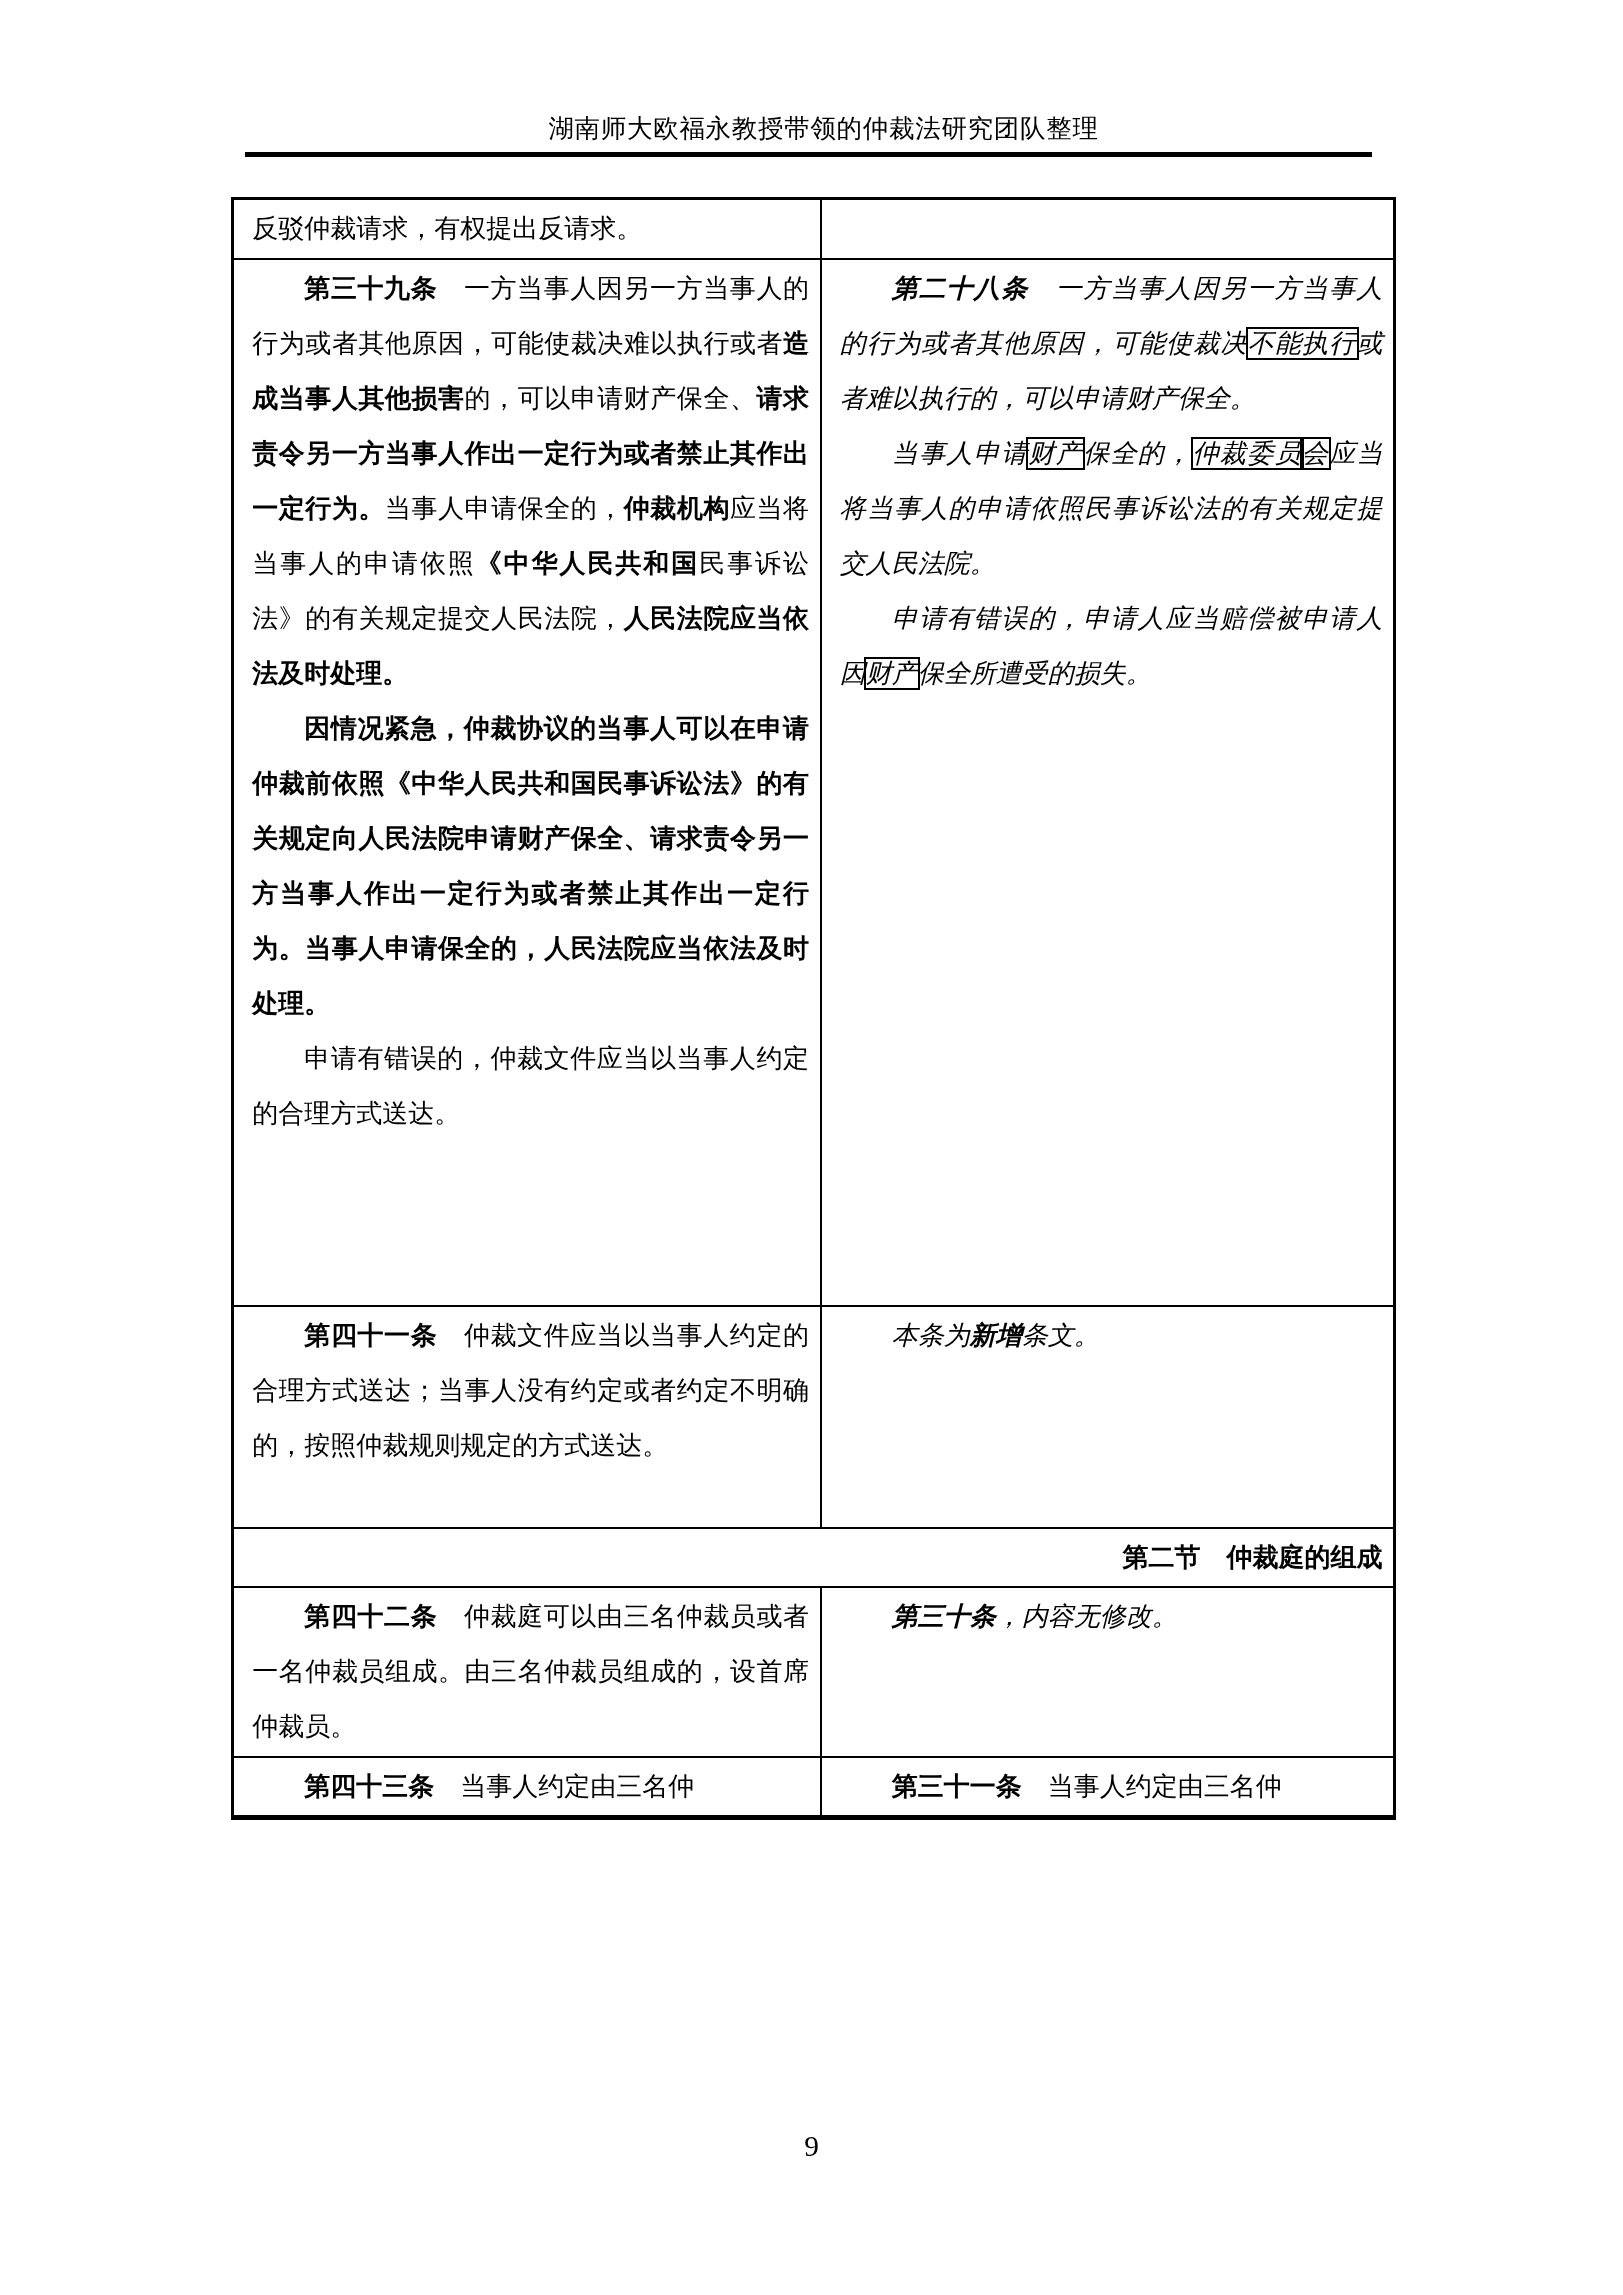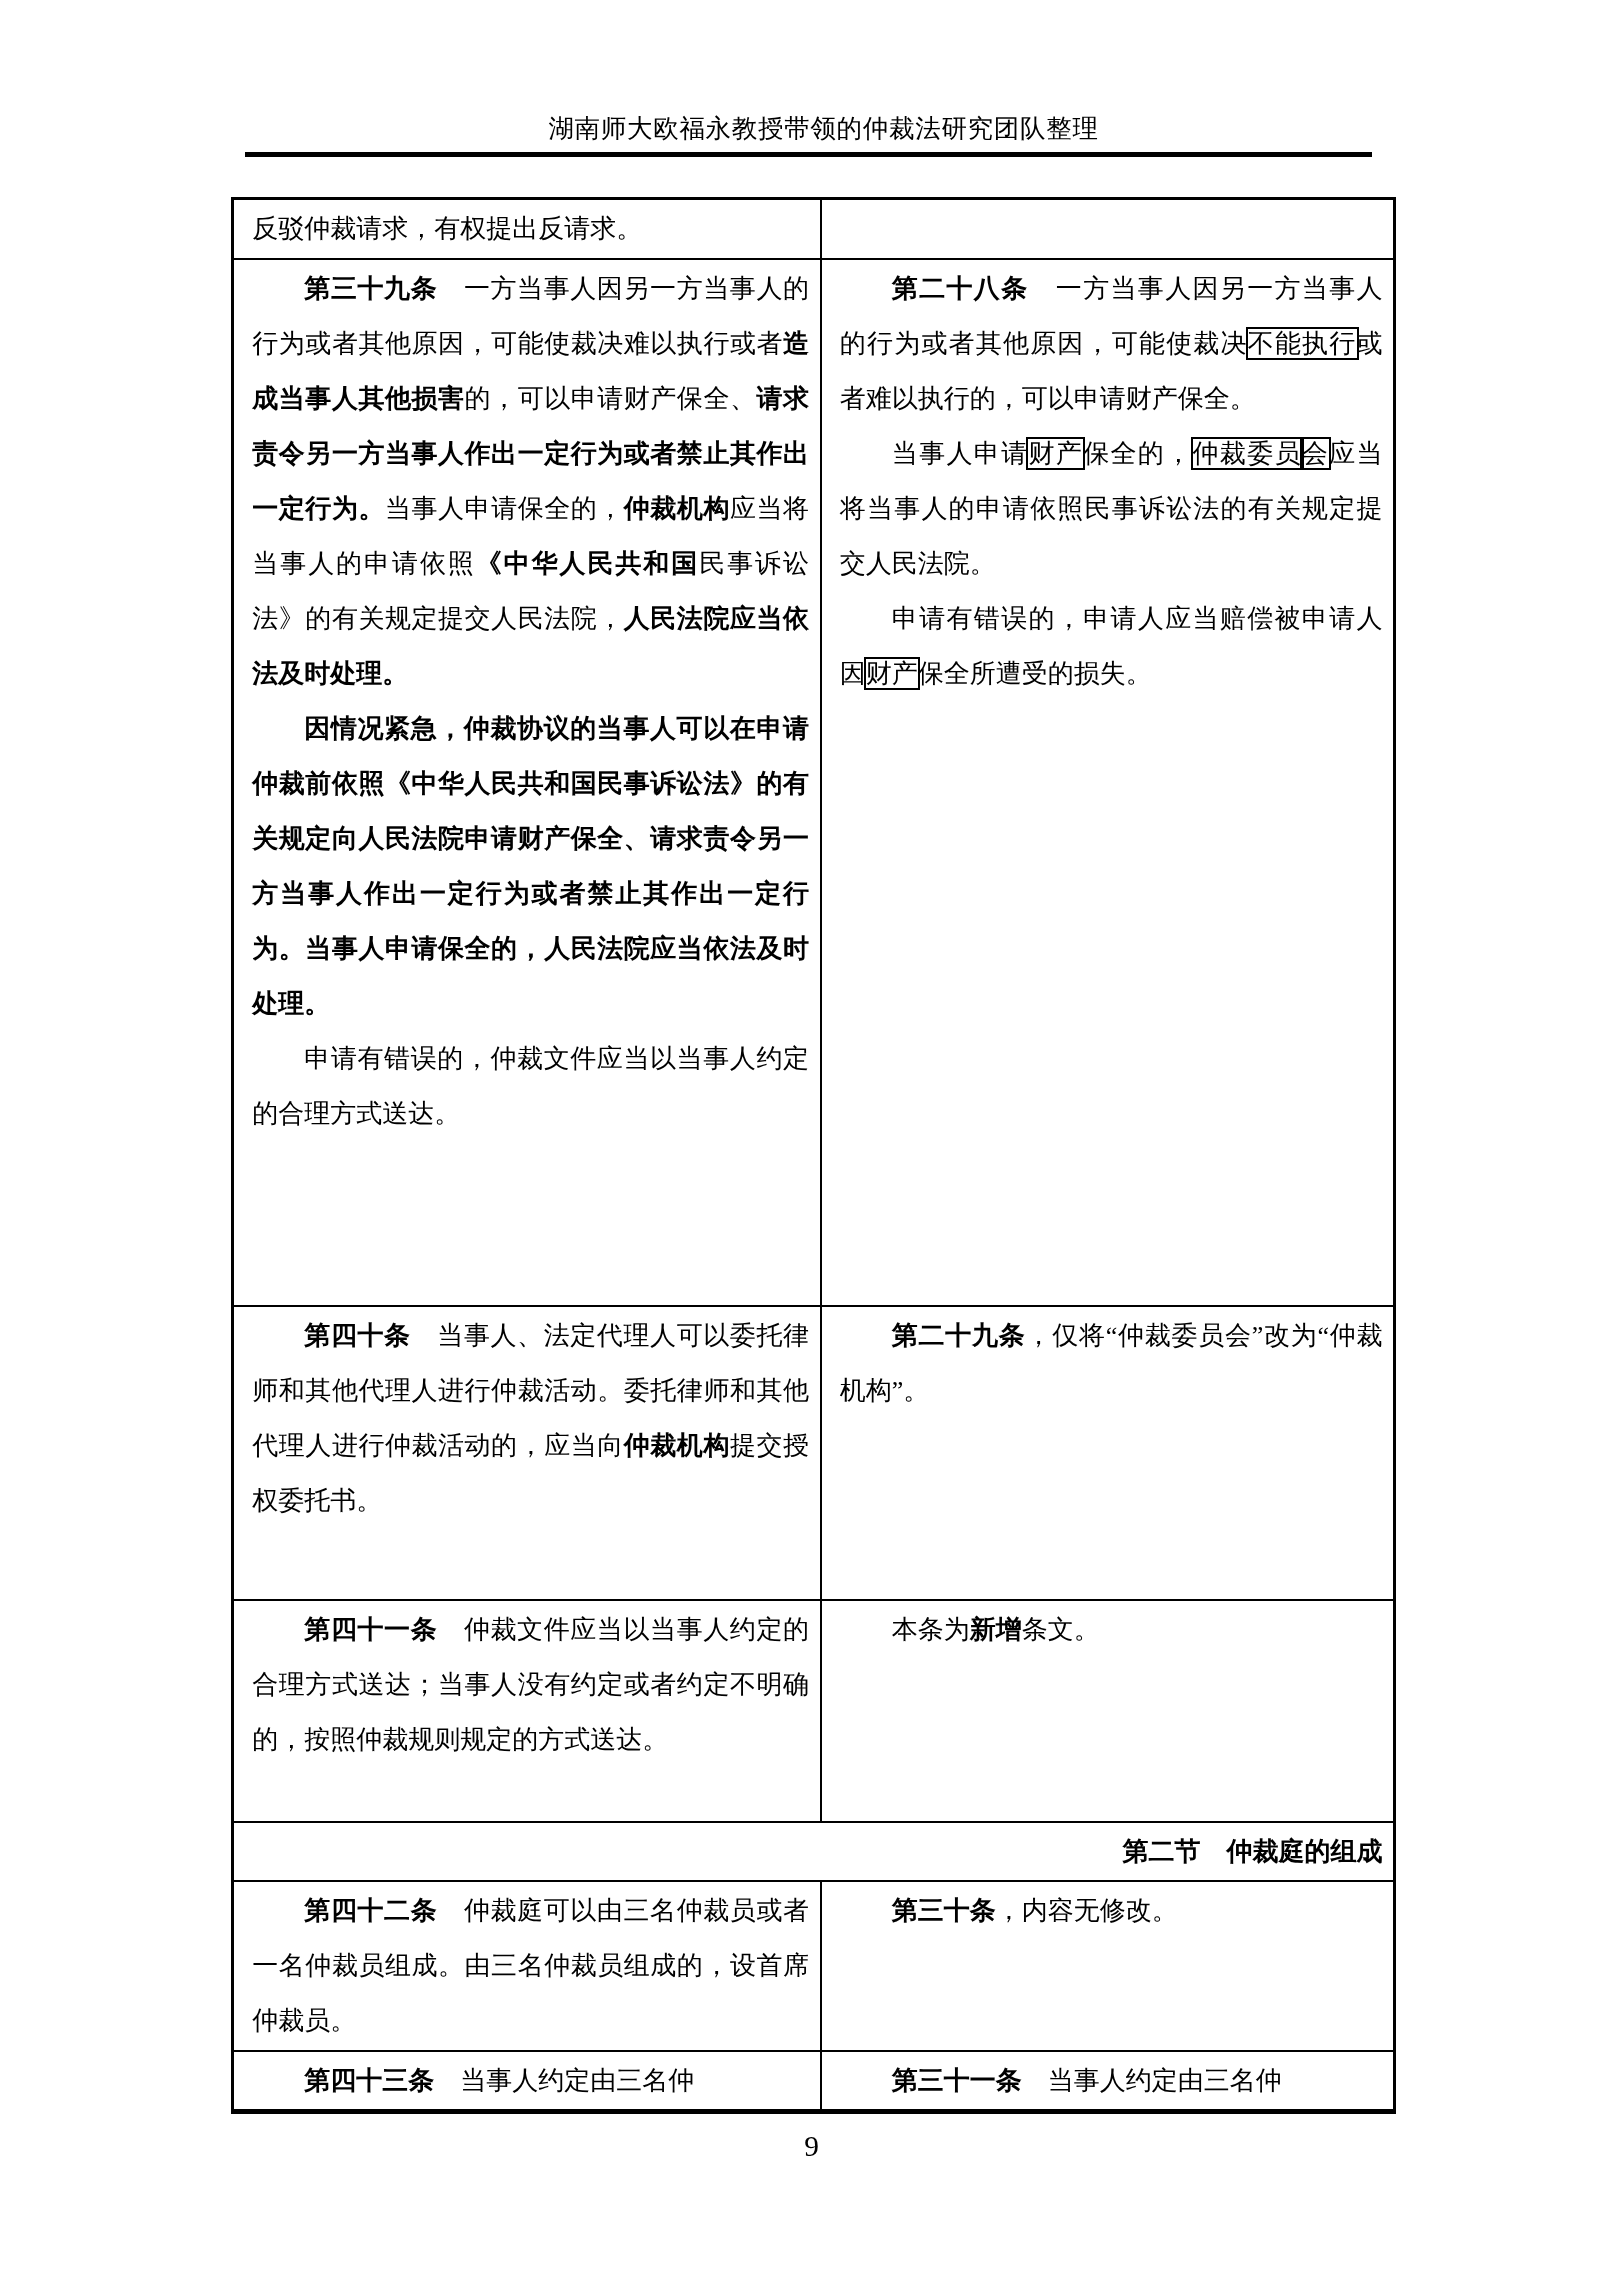--- a/index.html
+++ b/index.html
@@ -33,21 +33,21 @@
   table.cmp td{
     border:2.6px solid #000000;
     vertical-align:top;
     font-size:26px;
     line-height:55px;
     padding:1.3px 10.5px 1.3px 18.3px;
     overflow:hidden;
   }
   td.cell-left{width:588px;padding-right:11.8px;}
   td.cell-right{padding-left:10.5px;padding-right:5.2px;}
-  td.v-middle{vertical-align:middle;}
+  td.v-middle{vertical-align:middle;font-style:italic;}
   td.section-cell{
     text-align:right;
     font-weight:bold;
     padding:0;
   }
   p.para{
     margin:0;
     text-indent:2em;
     text-align:justify;
   }
@@ -88,28 +88,20 @@
             <p class="para"><span class="b">第三十九条</span><span>　一方当事人因另一方当事人的行为或者其他原因，可能使裁决难以执行或者</span><span class="b">造成当事人其他损害</span><span>的，可以申请财产保全、</span><span class="b">请求责令另一方当事人作出一定行为或者禁止其作出一定行为。</span><span>当事人申请保全的，</span><span class="b">仲裁机构</span><span>应当将当事人的申请依照</span><span class="b">《中华人民共和国</span><span>民事诉讼法》的有关规定提交人民法院，</span><span class="b">人民法院应当依法及时处理。</span></p>
             <p class="para"><span class="b">因情况紧急，仲裁协议的当事人可以在申请仲裁前依照《中华人民共和国民事诉讼法》的有关规定向人民法院申请财产保全、请求责令另一方当事人作出一定行为或者禁止其作出一定行为。当事人申请保全的，人民法院应当依法及时处理。</span></p>
             <p class="para"><span>申请有错误的，仲裁文件应当以当事人约定的合理方式送达。</span></p>
           </td>
           <td class="cell-right v-middle">
             <p class="para"><span class="b">第二十八条</span><span>　一方当事人因另一方当事人的行为或者其他原因，可能使裁决</span><span class="box">不能执行</span><span>或者难以执行的，可以申请财产保全。</span></p>
             <p class="para"><span>当事人申请</span><span class="box">财产</span><span>保全的，</span><span class="box">仲裁委员</span><span class="box">会</span><span>应当将当事人的申请依照民事诉讼法的有关规定提交人民法院。</span></p>
             <p class="para"><span>申请有错误的，申请人应当赔偿被申请人因</span><span class="box">财产</span><span>保全所遭受的损失。</span></p>
           </td>
         </tr>
-        <tr style="height: 294px;">
-          <td class="cell-left">
-            <p class="para"><span class="b">第四十条</span><span>　当事人、法定代理人可以委托律师和其他代理人进行仲裁活动。委托律师和其他代理人进行仲裁活动的，应当向</span><span class="b">仲裁机构</span><span>提交授权委托书。</span></p>
-          </td>
-          <td class="cell-right v-middle">
-            <p class="para"><span class="b">第二十九条</span><span>，仅将“仲裁委员会”改为“仲裁机构”。</span></p>
-          </td>
-        </tr>
         <tr style="height: 222px;">
           <td class="cell-left">
             <p class="para"><span class="b">第四十一条</span><span>　仲裁文件应当以当事人约定的合理方式送达；当事人没有约定或者约定不明确的，按照仲裁规则规定的方式送达。</span></p>
           </td>
           <td class="cell-right v-middle">
             <p class="para"><span>本条为</span><span class="b">新增</span><span>条文。</span></p>
           </td>
         </tr>
         <tr style="height: 58px;">
           <td colspan="2" class="section-cell"><span class="b">第二节　仲裁庭的组成</span></td>

